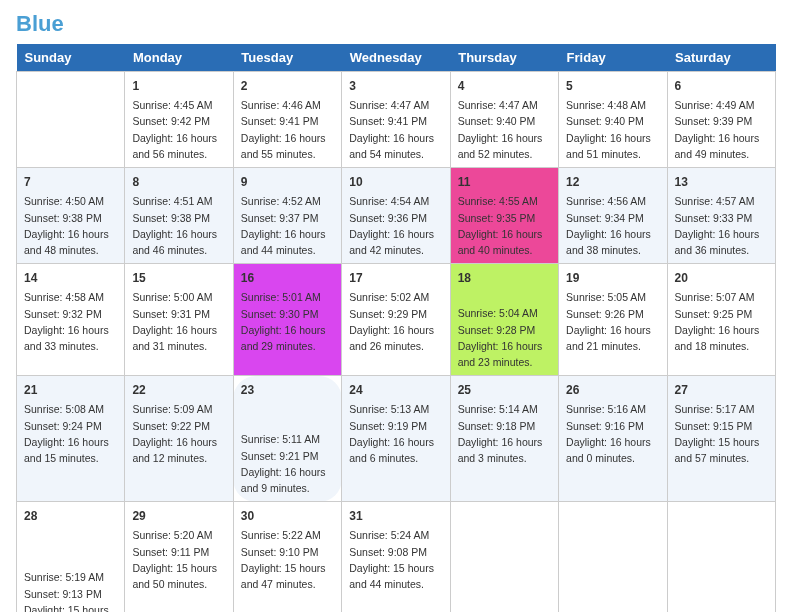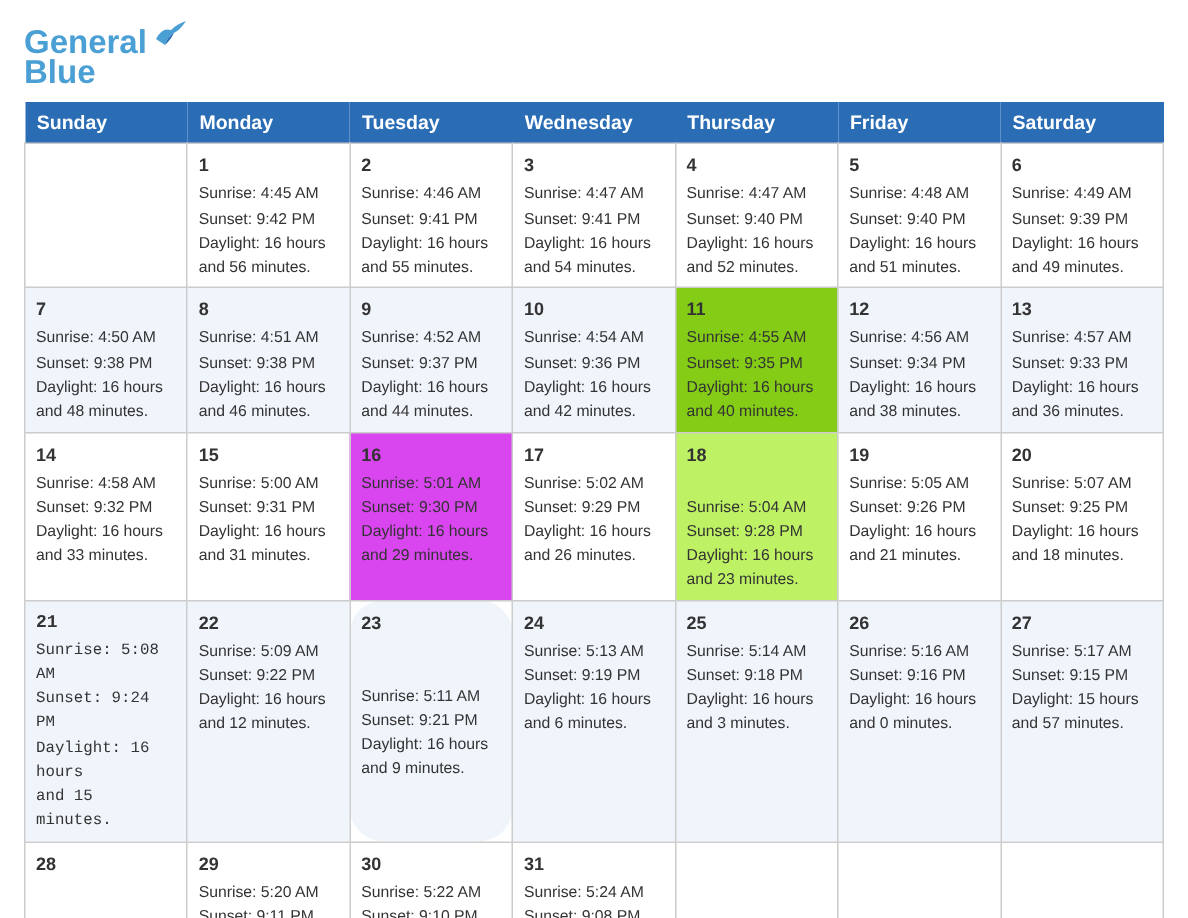--- a/index.html
+++ b/index.html
@@ -84,29 +84,20 @@
     }
     .empty-cell {
       background: #fff !important;
     }
   </style>
 </head>
 <body>
 
 <div class="header">
   <div class="logo">
-    <div style="display:flex;align-items:center;gap:2px;">
-      <span class="logo-text">
-        <span>General</span>
-      </span>
-      <svg width="22" height="18" viewBox="0 0 22 18" style="margin-left:2px;margin-top:-10px;">
-        <path d="M2 12 Q6 4 12 6 Q16 2 22 0 Q18 6 14 8 Q10 10 8 16Z" fill="#4a9fd4"></path>
-        <path d="M8 16 Q10 10 14 8 Q12 12 10 14Z" fill="#2a6db5"></path>
-      </svg>
-    </div>
     <span class="logo-text" style="color:#4a9fd4;font-size:22px;font-weight:bold;margin-top:-4px;">Blue</span>
   </div>
   <div class="title-block">
     <div class="month-title"></div>
     <div class="location"></div>
   </div>
 </div>
 
 <table>
   <thead>
@@ -188,21 +179,21 @@
 Daylight: 16 hours
 and 44 minutes.</div>
         </td>
         <td style="background-color: rgb(240, 245, 251);">
           <span class="day-num">10</span>
           <div class="day-info" style="white-space: pre-line;">Sunrise: 4:54 AM
 Sunset: 9:36 PM
 Daylight: 16 hours
 and 42 minutes.</div>
         </td>
-        <td style="background-color: #84cc16;">
+        <td style="background-color: #ec4899;">
           <span class="day-num">11</span>
           <div class="day-info" style="white-space: pre-line;">Sunrise: 4:55 AM
 Sunset: 9:35 PM
 Daylight: 16 hours
 and 40 minutes.</div>
         </td>
         <td style="background-color: rgb(240, 245, 251);">
           <span class="day-num">12</span>
           <div class="day-info" style="white-space: pre-line;">Sunrise: 4:56 AM
 Sunset: 9:34 PM
@@ -262,21 +253,21 @@
         </td>
         <td style="background-color: rgb(255, 255, 255);">
           <span class="day-num">20</span>
           <div class="day-info" style="white-space: pre-line;">Sunrise: 5:07 AM
 Sunset: 9:25 PM
 Daylight: 16 hours
 and 18 minutes.</div>
         </td>
       </tr>
       <tr>
-        <td style="background-color: rgb(240, 245, 251); font-family: Liberation Mono, monospace;">
+        <td style="background-color: rgb(240, 245, 251);">
           <span class="day-num">21</span>
           <div class="day-info" style="white-space: pre-line;">Sunrise: 5:08 AM
 Sunset: 9:24 PM
 Daylight: 16 hours
 and 15 minutes.</div>
         </td>
         <td style="background-color: rgb(240, 245, 251);">
           <span class="day-num">22</span>
           <div class="day-info" style="white-space: pre-line;">Sunrise: 5:09 AM
 Sunset: 9:22 PM

